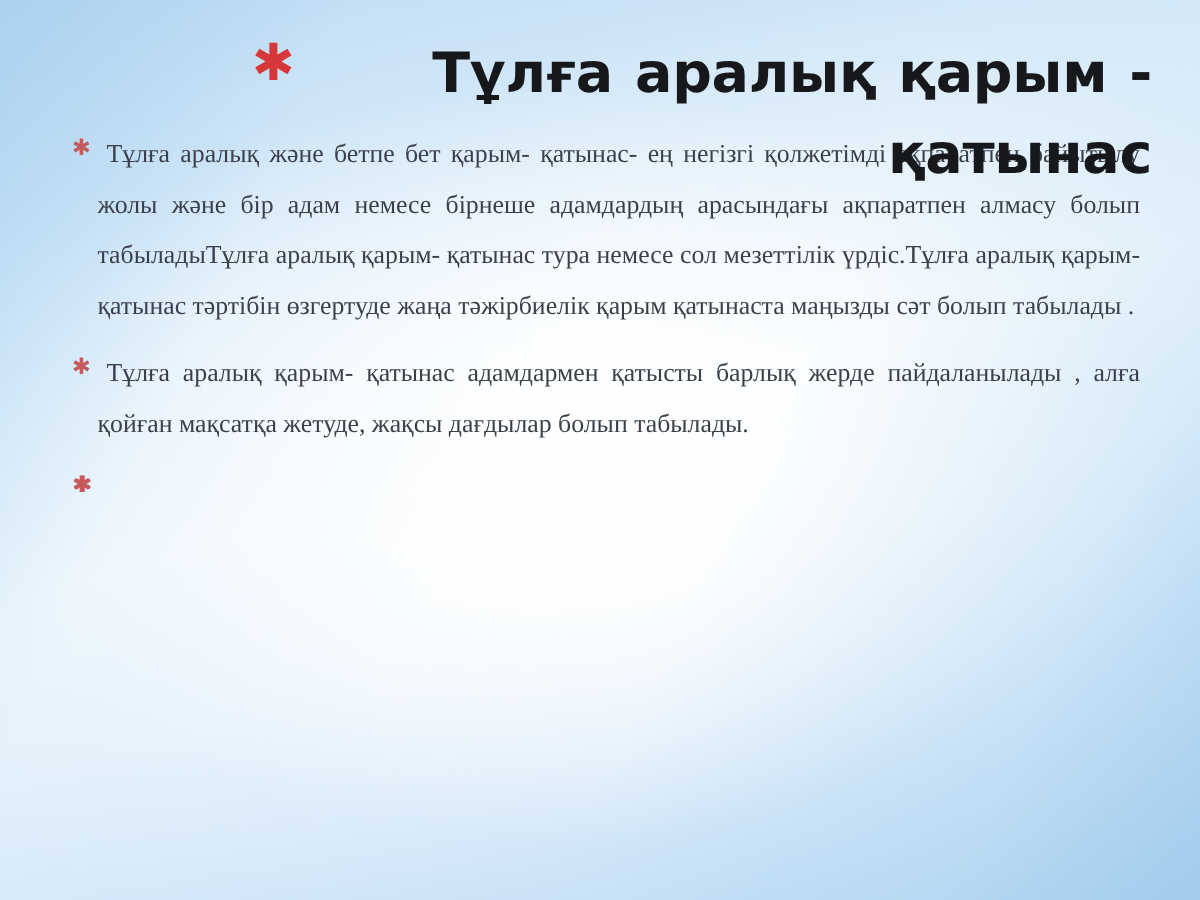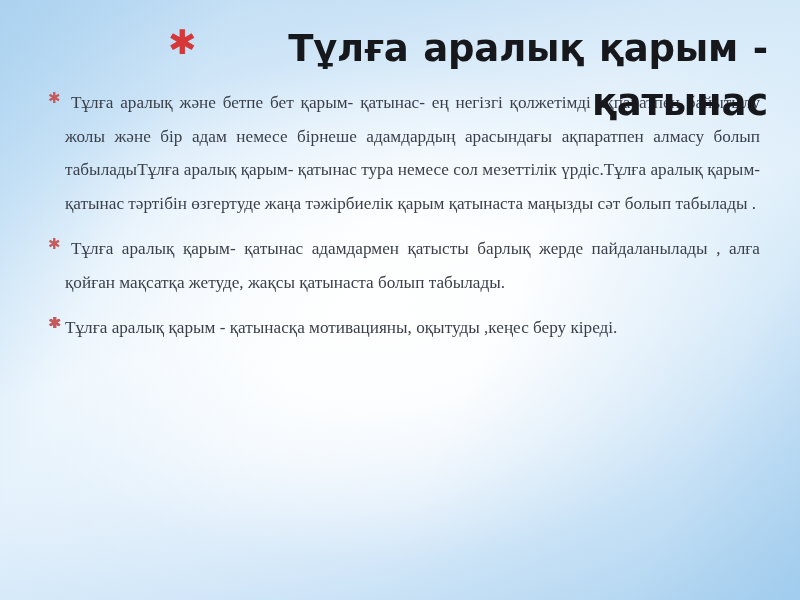--- a/index.html
+++ b/index.html
@@ -130,25 +130,25 @@
     <span class="title-text">Тұлға аралық қарым - қатынас</span>
   </div>
 
   <div class="body-block">
 
     <p class="bullet-para">
       <span class="star">✱</span><span>Тұлға аралық және бетпе бет қарым- қатынас- ең негізгі қолжетімді ақпаратпен байытылу жолы және бір адам немесе бірнеше адамдардың арасындағы ақпаратпен алмасу  болып табыладыТұлға аралық қарым- қатынас тура немесе сол мезеттілік үрдіс.Тұлға аралық қарым- қатынас тәртібін өзгертуде жаңа тәжірбиелік қарым қатынаста маңызды сәт болып табылады .</span>
     </p>
 
     <p class="bullet-para">
-      <span class="star">✱</span><span>Тұлға аралық қарым- қатынас адамдармен қатысты барлық жерде пайдаланылады , алға қойған мақсатқа жетуде, жақсы қатынаста болып табылады.</span>
+      <span class="star">✱</span><span>Тұлға аралық қарым- қатынас адамдармен қатысты барлық жерде пайдаланылады , алға қойған мақсатқа жетуде, жақсы дағдылар болып табылады.</span>
     </p>
 
     <p class="bullet-para">
       <span class="star">✱</span>
     </p>
 
     <p class="bullet-para tight">
-      <span class="star">✱</span><span>Тұлға аралық қарым - қатынасқа мотивацияны, оқытуды ,кеңес беру кіреді.</span>
+      <span class="star">✱</span>
     </p>
 
   </div>
 </div>
 
 </body></html>

